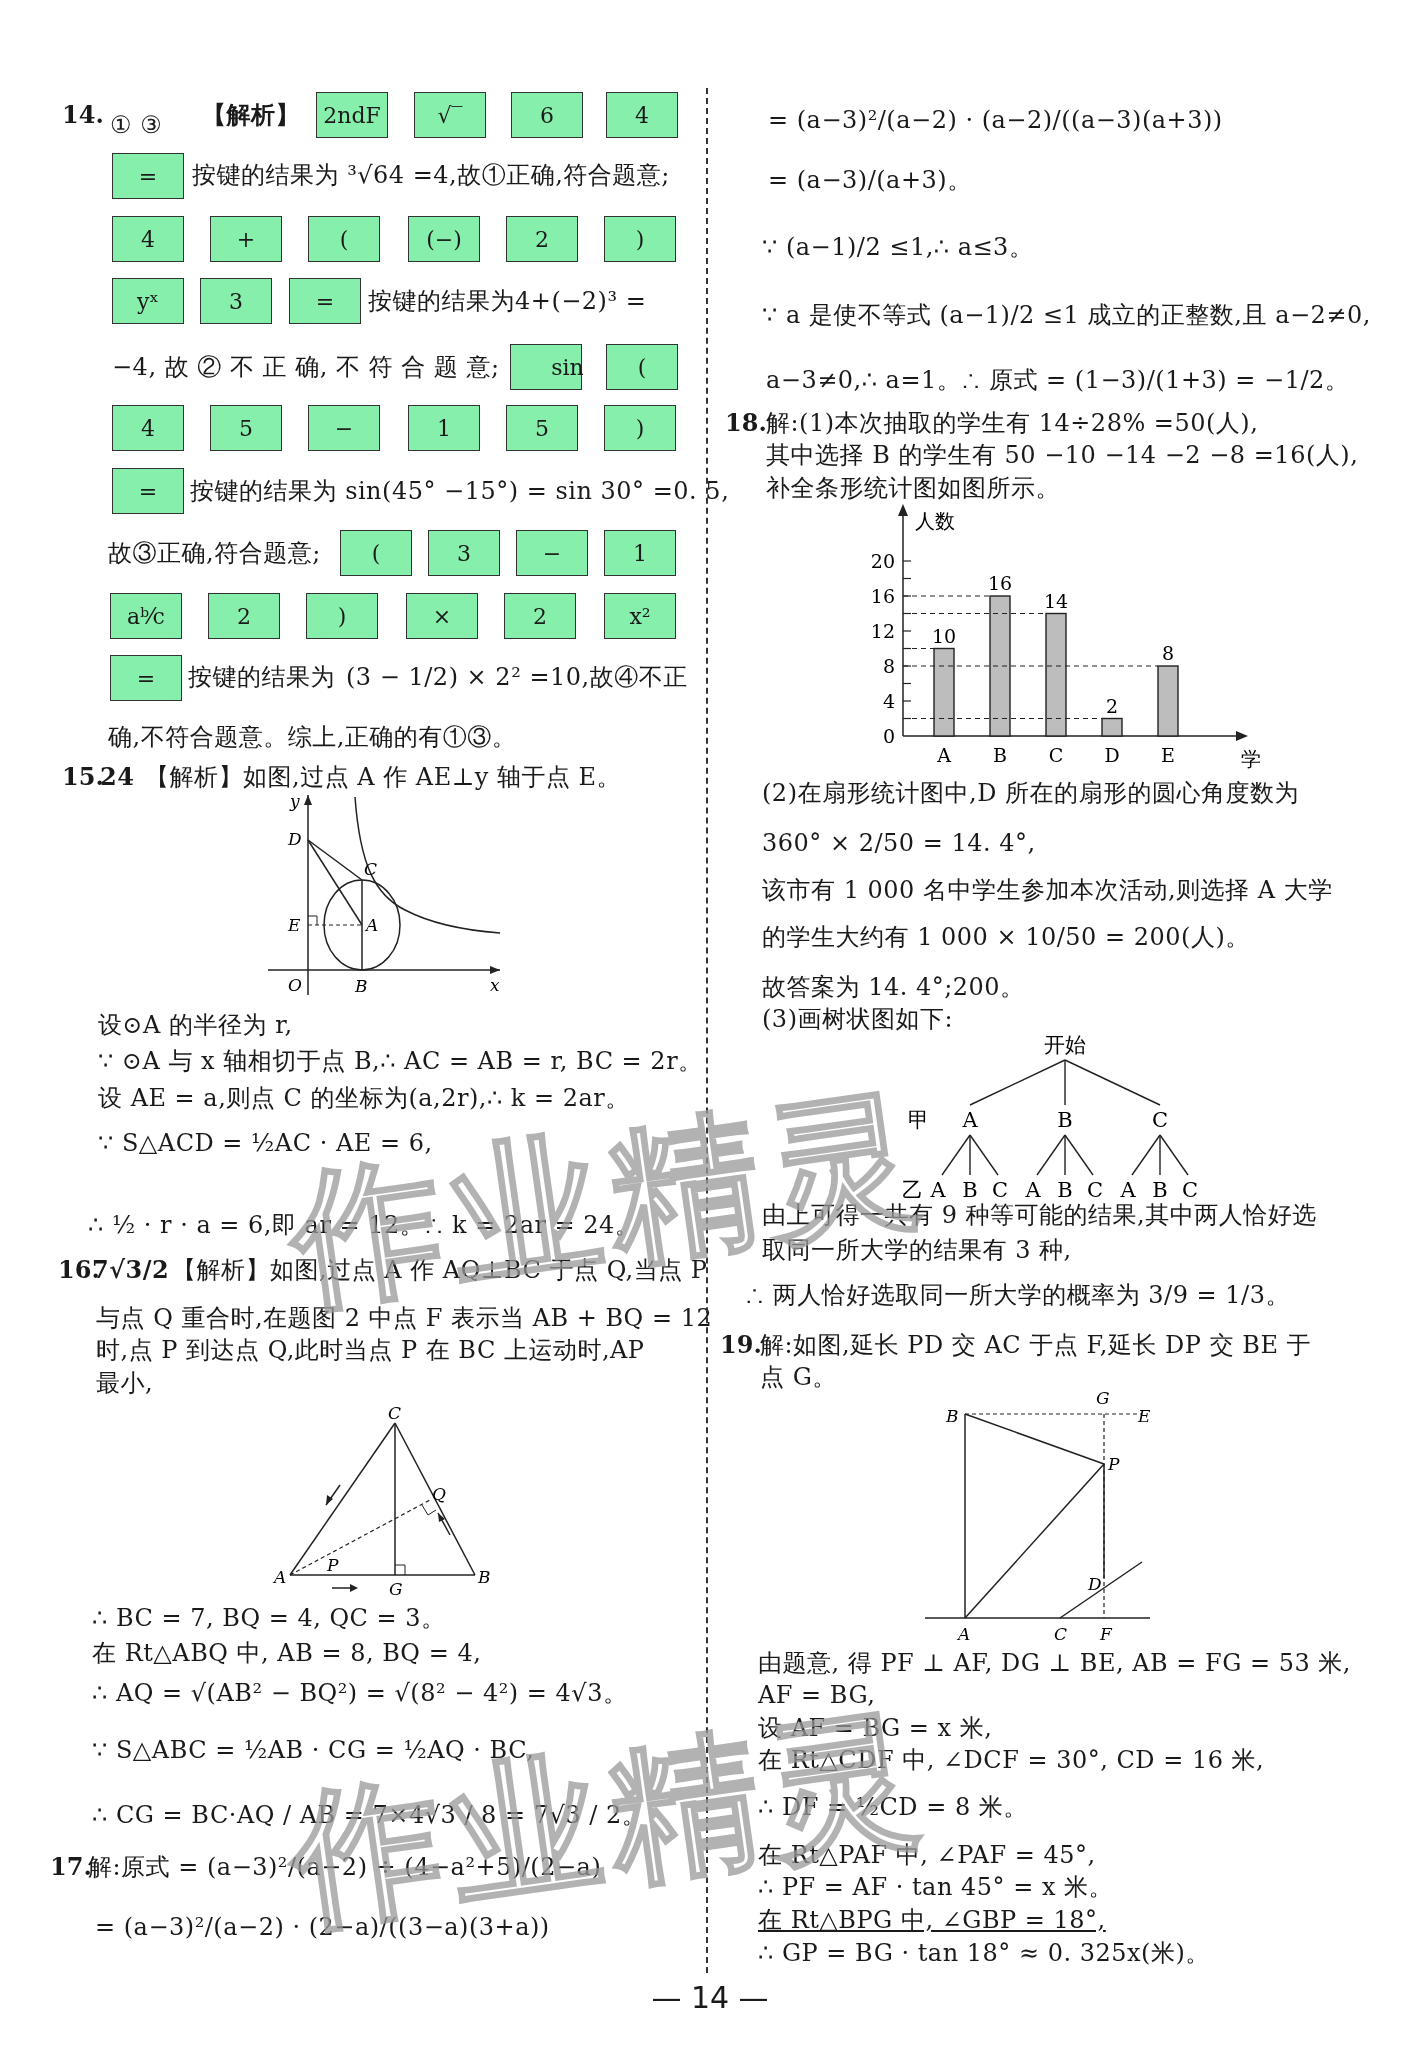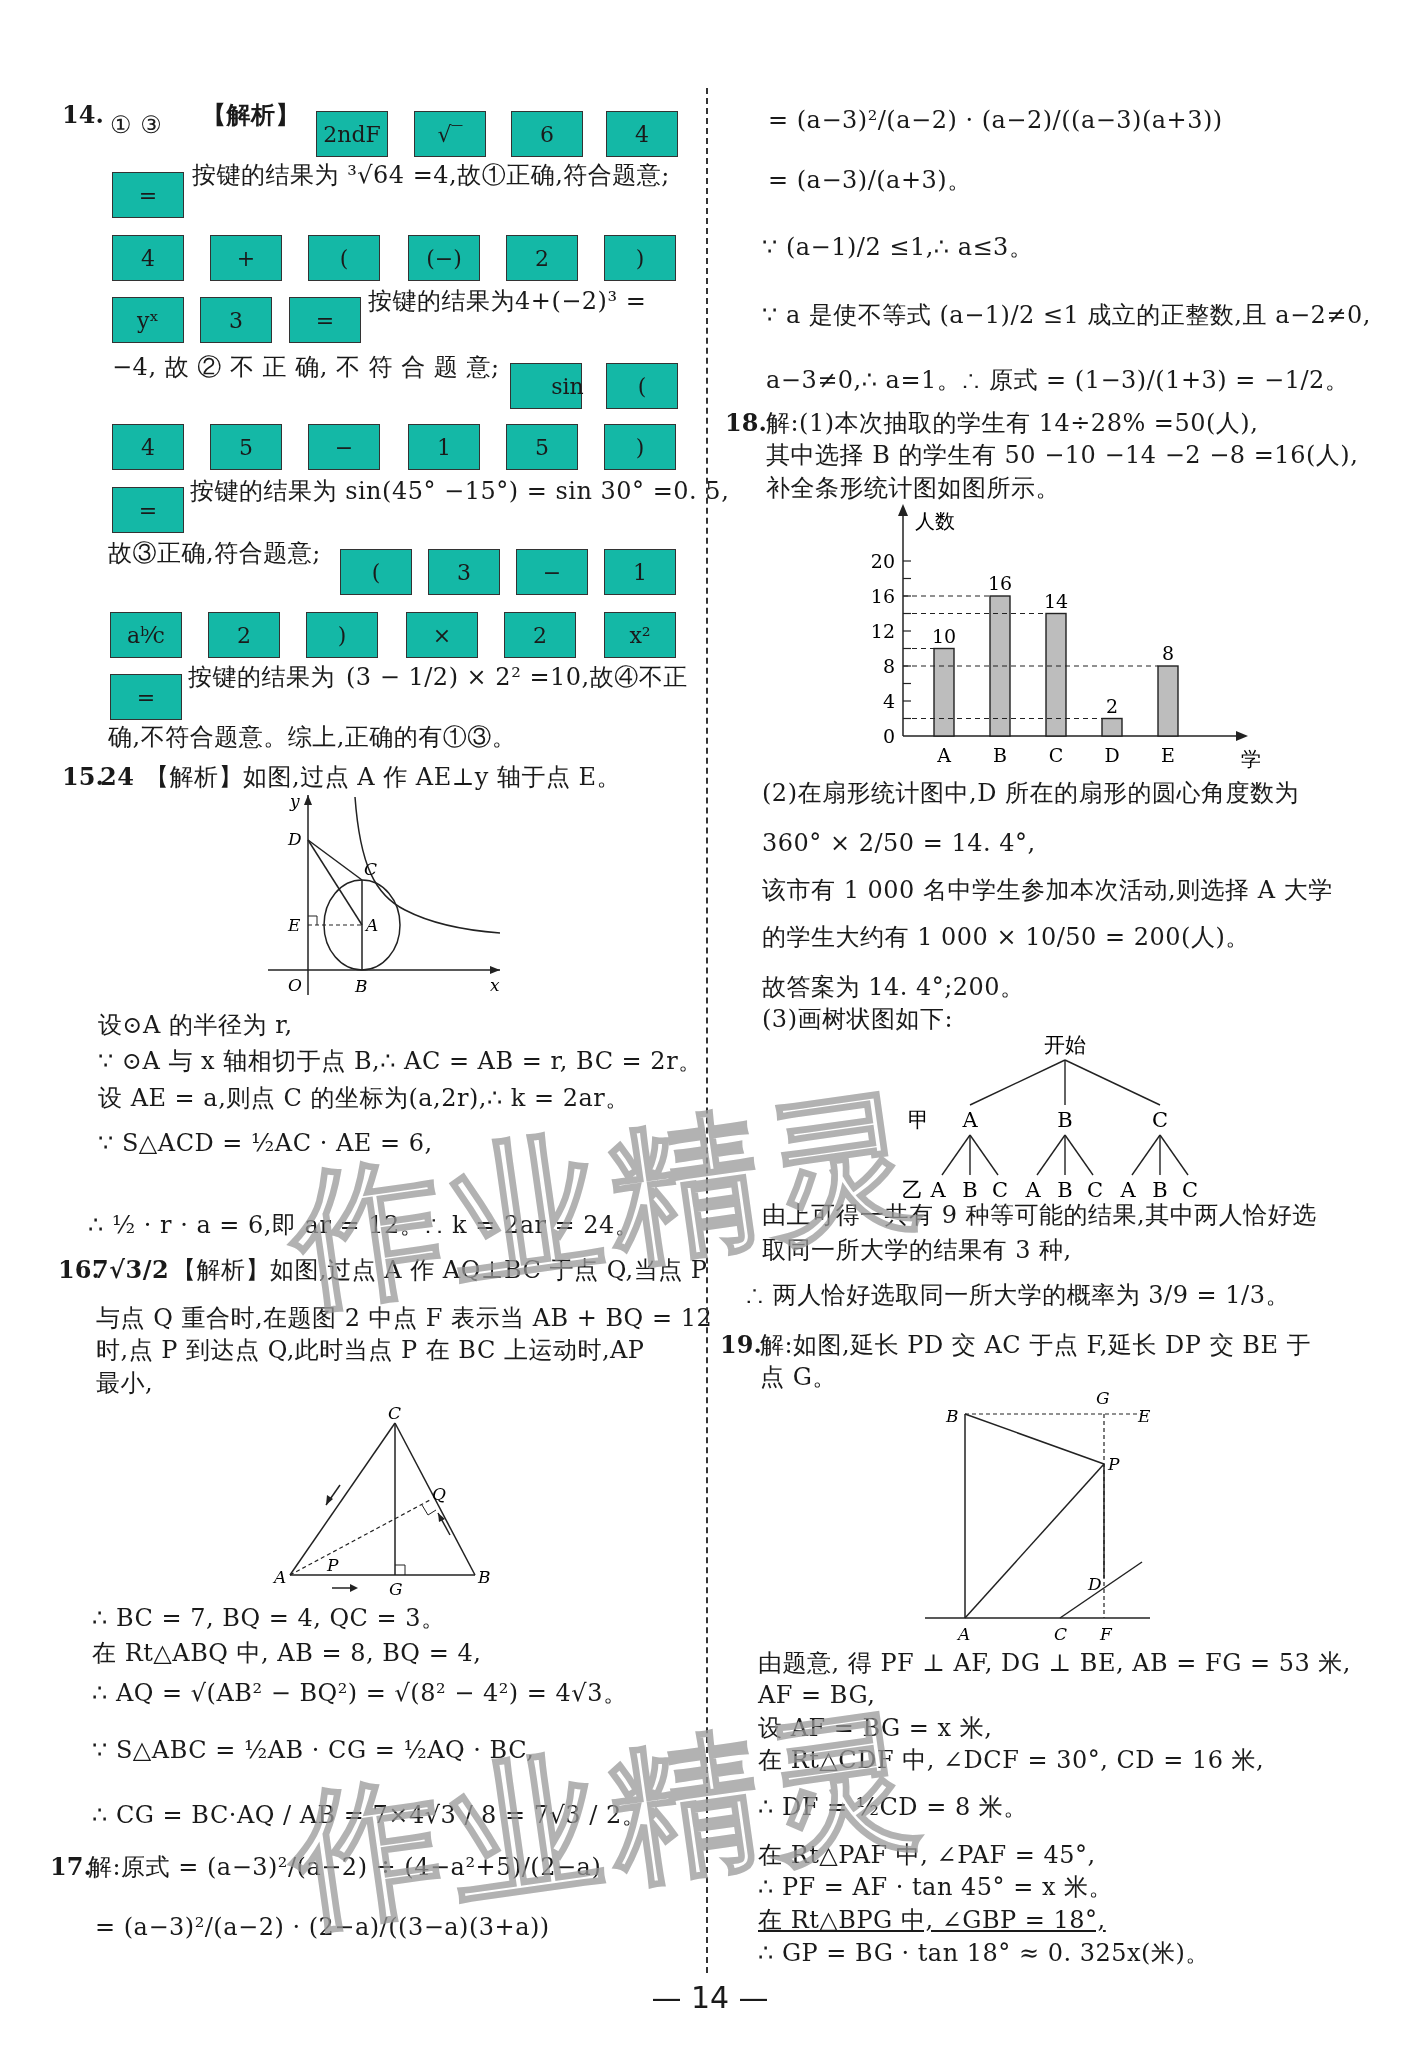--- a/index.html
+++ b/index.html
@@ -2,21 +2,21 @@
 <html><head>
 <meta charset="utf-8">
 <style>
   html,body{margin:0;padding:0;background:#fff;}
   body{width:1420px;height:2055px;position:relative;overflow:hidden;
        font-family:"DejaVu Serif","Liberation Serif",serif;color:#1a1a1a;}
   .abs{position:absolute;white-space:nowrap;}
   .t{font-size:24px;line-height:30px;letter-spacing:0.5px;}
   .num{font-weight:bold;font-size:24px;}
   .key{position:absolute;width:72px;height:46px;border:1.5px solid #333;box-sizing:border-box;
-       display:flex;align-items:center;justify-content:center;font-size:22px;background:#14b8a6;margin-top:19px;}
+       display:flex;align-items:center;justify-content:center;font-size:22px;background:#86efac;}
   .divider{position:absolute;left:706px;top:88px;height:1885px;border-left:2px dashed #333;}
   .pagenum{position:absolute;left:0;width:1420px;top:1980px;text-align:center;font-family:"DejaVu Sans","Liberation Sans",sans-serif;font-size:30px;}
   .watermark{position:absolute;font-family:"DejaVu Sans","Liberation Sans",sans-serif;font-size:150px;font-weight:bold;color:transparent;
              -webkit-text-stroke:2px #999;letter-spacing:10px;transform:rotate(-8deg);opacity:0.75;pointer-events:none;}
   svg text{font-family:"DejaVu Serif","Liberation Serif",serif;}
 </style>
 </head>
 <body>
 
 <div>

